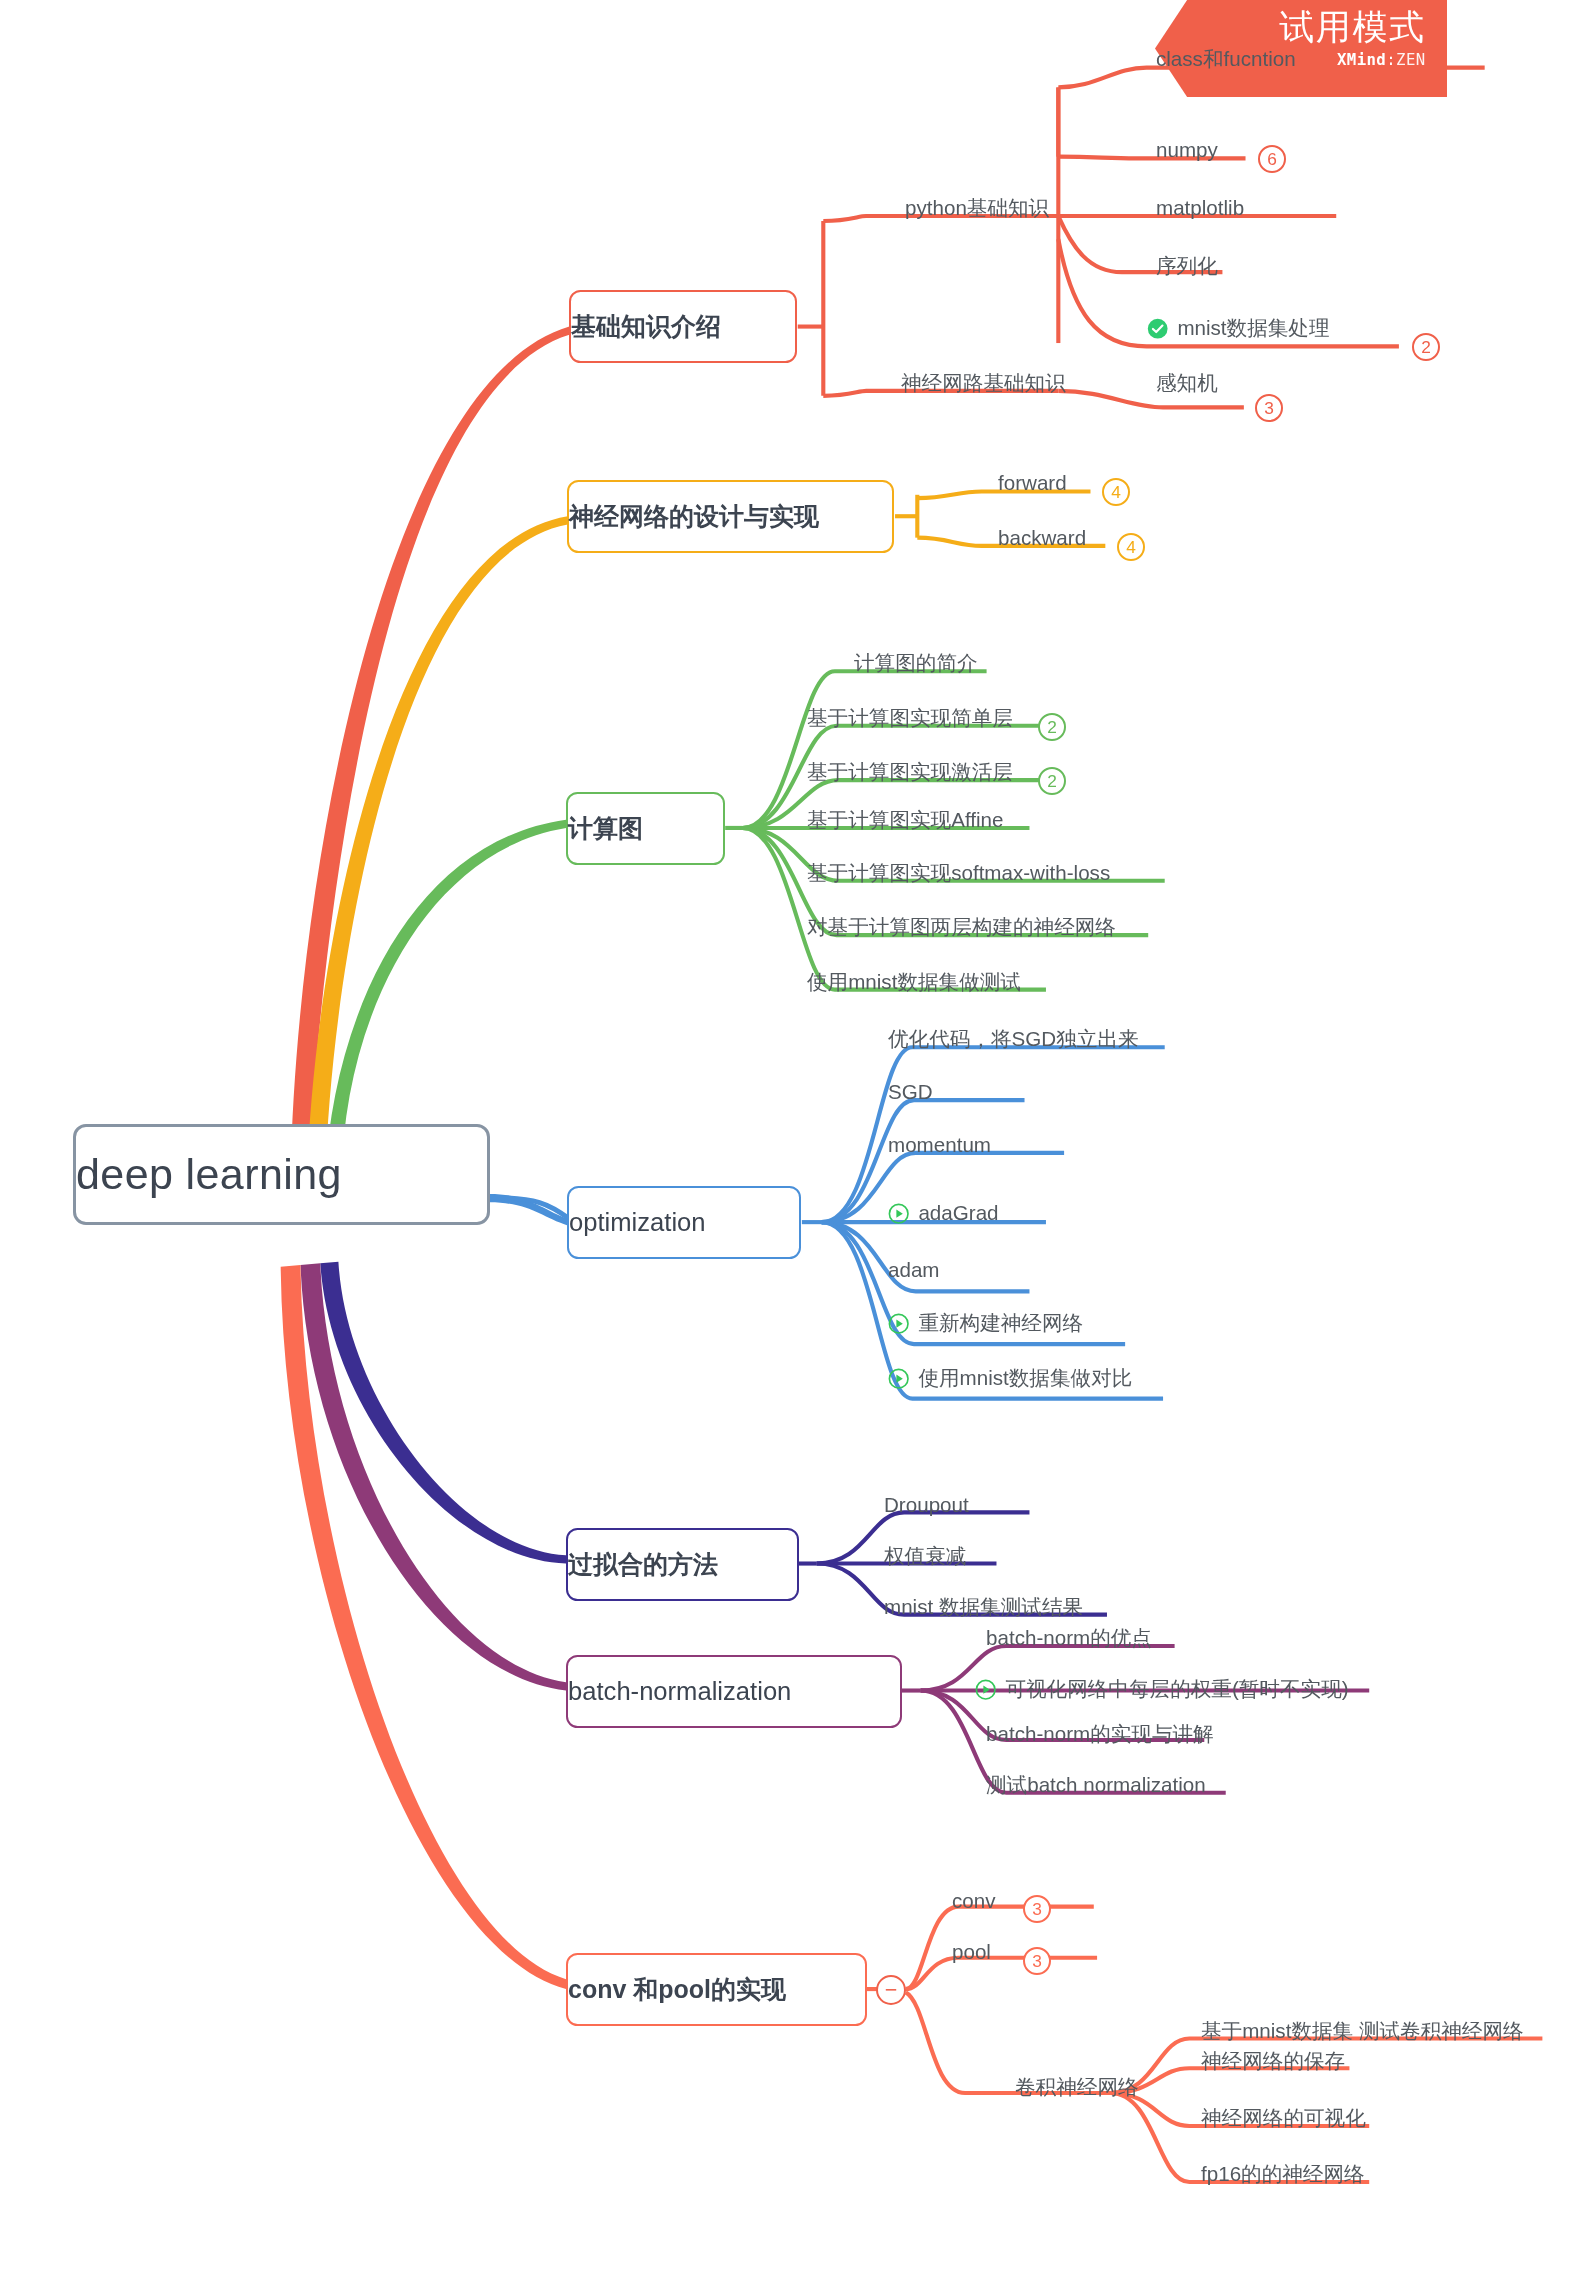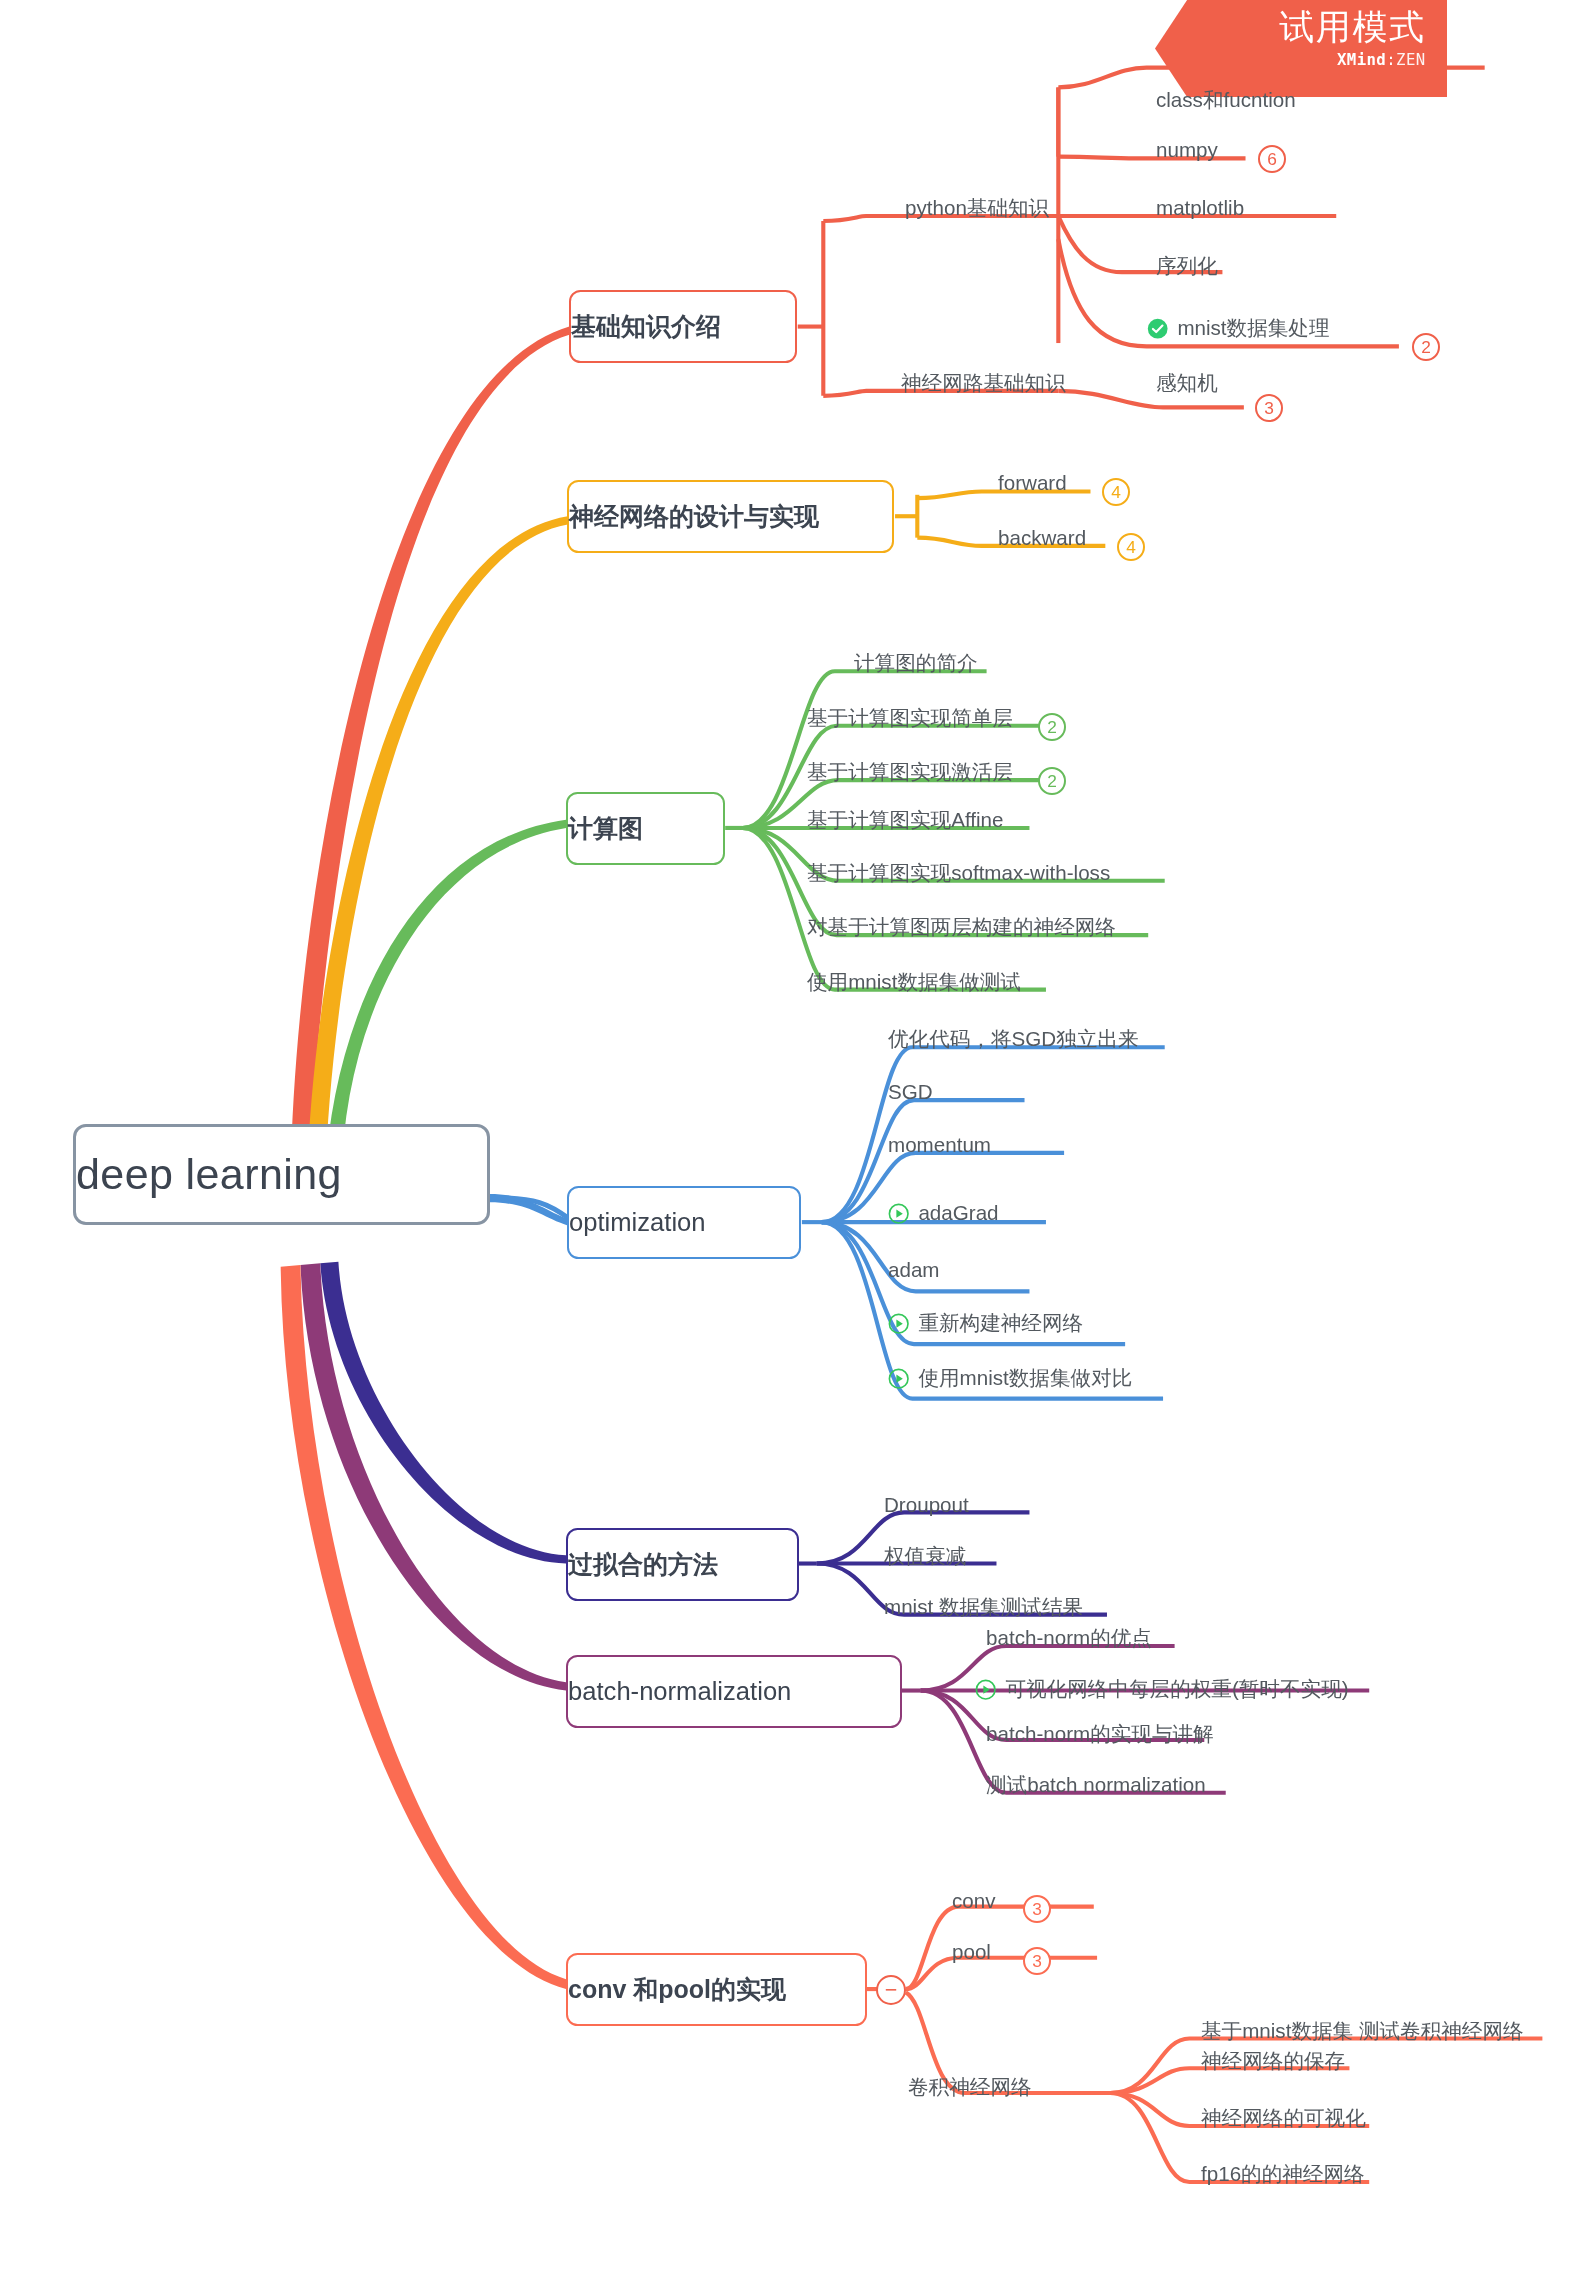--- a/index.html
+++ b/index.html
@@ -222,21 +222,21 @@
     <span>−</span>
   </div>
 
   <div class="leaf" style="left:905px; top:198px;">
     <span>python基础知识</span>
   </div>
   <div class="leaf" style="left:901px; top:373px;">
     <span>神经网路基础知识</span>
   </div>
 
-  <div class="leaf" style="left:1156px; top:49px;margin-top:41px;">
+  <div class="leaf" style="left:1156px; top:49px;">
     <span>class和fucntion</span>
   </div>
   <div class="leaf" style="left:1156px; top:140px;">
     <span>numpy</span>
   </div>
   <div class="badge" style="left:1258px; top:145px; border-color:#F0604A; color:#F0604A;">
     <span>6</span>
   </div>
   <div class="leaf" style="left:1156px; top:198px;">
     <span>matplotlib</span>
@@ -384,21 +384,21 @@
   <div class="badge" style="left:1023px; top:1895px; border-color:#FB6C52; color:#FB6C52;">
     <span>3</span>
   </div>
   <div class="leaf" style="left:952px; top:1942px;">
     <span>pool</span>
   </div>
   <div class="badge" style="left:1023px; top:1947px; border-color:#FB6C52; color:#FB6C52;">
     <span>3</span>
   </div>
 
-  <div class="leaf" style="left:908px; top:2077px;">
+  <div class="leaf" style="left:1015px; top:2077px;">
     <span>卷积神经网络</span>
   </div>
 
   <div class="leaf" style="left:1201px; top:2021px;">
     <span>基于mnist数据集 测试卷积神经网络</span>
   </div>
   <div class="leaf" style="left:1201px; top:2051px;">
     <span>神经网络的保存</span>
   </div>
   <div class="leaf" style="left:1201px; top:2108px;">

